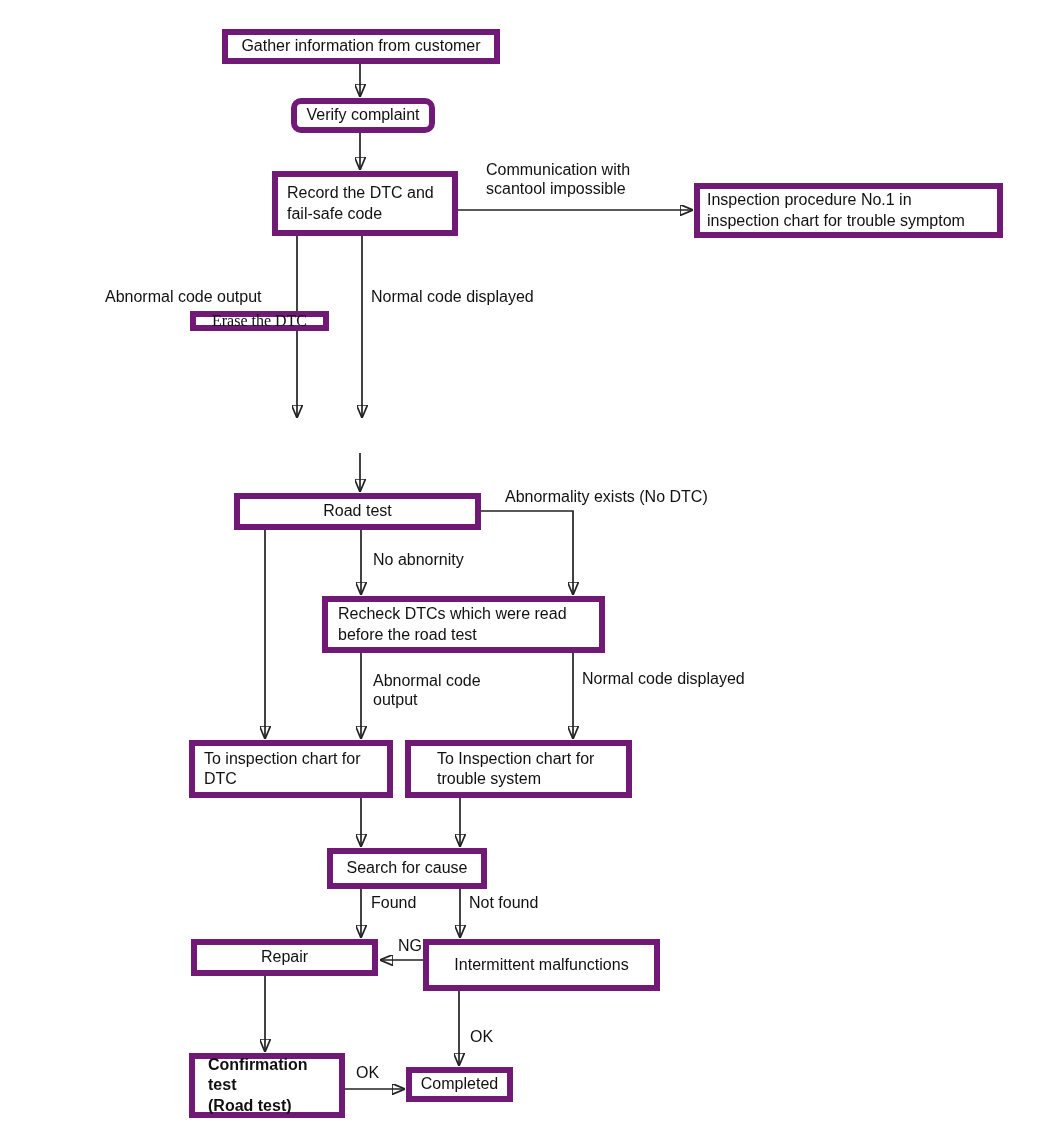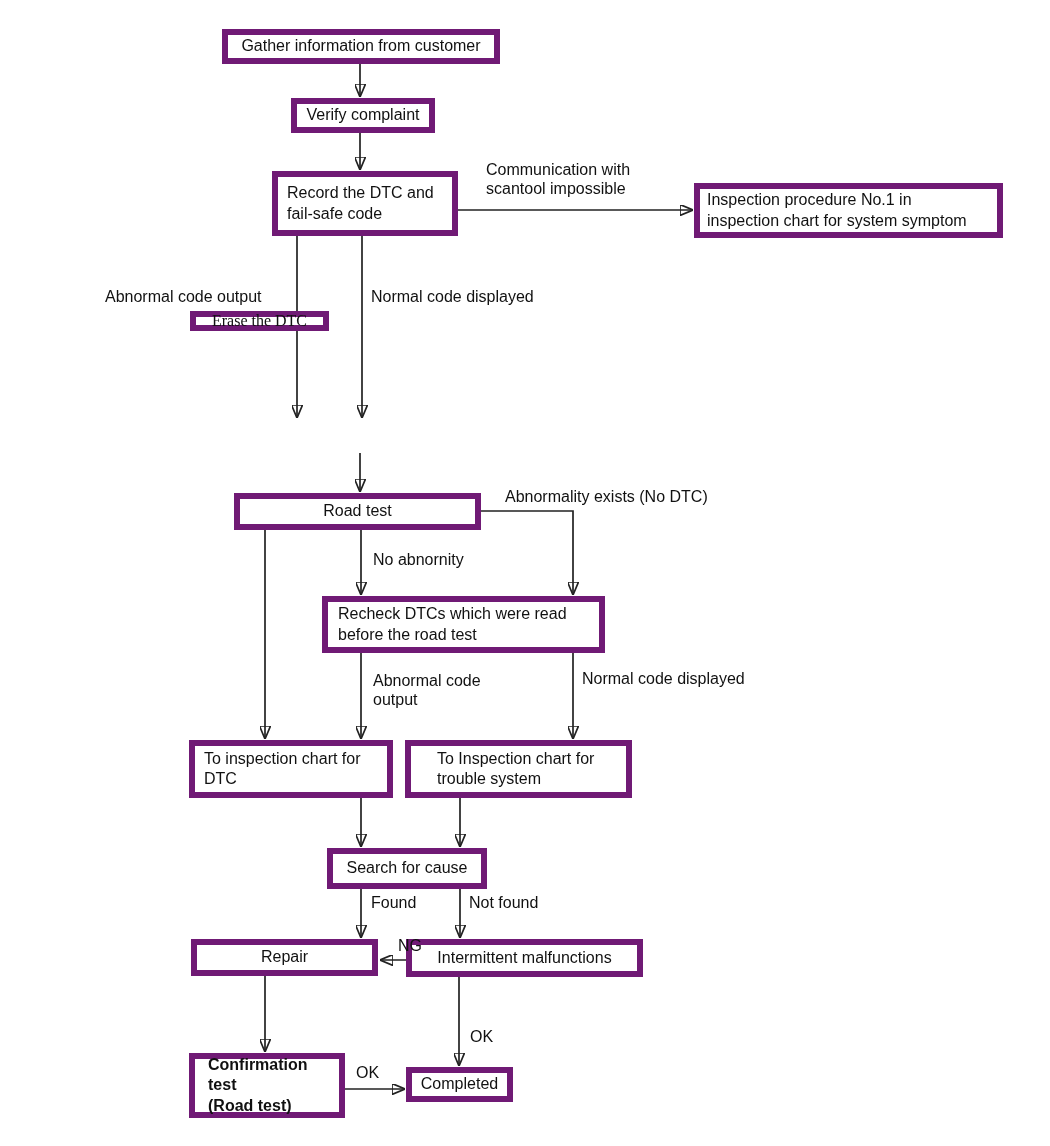--- a/index.html
+++ b/index.html
@@ -73,47 +73,47 @@
     <line x1="361" y1="889" x2="361" y2="937" marker-end="url(#ah)"></line>
     <line x1="460" y1="889" x2="460" y2="937" marker-end="url(#ah)"></line>
     <line x1="431" y1="960" x2="381" y2="960" marker-end="url(#ah)"></line>
     <line x1="265" y1="976" x2="265" y2="1051" marker-end="url(#ah)"></line>
     <line x1="459" y1="977" x2="459" y2="1065" marker-end="url(#ah)"></line>
     <line x1="345" y1="1089" x2="404" y2="1089" marker-end="url(#ah)"></line>
   </svg>
 
   <div class="node center" style="left:222px; top:29px; width:278px; height:35px;">Gather information from customer</div>
 
-  <div class="node center" style="left:291px; top:98px; width:144px; height:35px;">Verify complaint</div>
+  <div class="node center" style="left:291px; top:98px; width:144px; height:35px;border-radius:10px;">Verify complaint</div>
 
   <div class="node left" style="left:272px; top:171px; width:186px; height:65px; padding-left:9px;">Record the DTC and
 fail-safe code</div>
 
   <div class="node left" style="left:694px; top:183px; width:309px; height:55px; padding-left:7px;">Inspection procedure No.1 in
-inspection chart for system symptom</div>
+inspection chart for trouble symptom</div>
 
   <div class="node center" style="left:190px; top:311px; width:139px; height:20px;font-family:Liberation Serif, serif;">Erase the DTC</div>
 
 
   <div class="node center" style="left:234px; top:493px; width:247px; height:37px;">Road test</div>
 
   <div class="node left" style="left:322px; top:596px; width:283px; height:57px; padding-left:10px;">Recheck DTCs which were read
 before the road test</div>
 
   <div class="node left" style="left:189px; top:740px; width:204px; height:58px; padding-left:9px;">To inspection chart for
 DTC</div>
 
   <div class="node left" style="left:405px; top:740px; width:227px; height:58px; padding-left:26px;">To Inspection chart for
 trouble system</div>
 
   <div class="node center" style="left:191px; top:939px; width:187px; height:37px;">Repair</div>
 
   <div class="node center" style="left:327px; top:848px; width:160px; height:41px;">Search for cause</div>
 
-  <div class="node center" style="left:406px; top:939px; width:237px; height:38px;">Intermittent malfunctions</div>
+  <div class="node center" style="left:423px; top:939px; width:237px; height:52px;">Intermittent malfunctions</div>
 
   <div class="node left" style="left:189px; top:1053px; width:156px; height:65px; padding-left:13px;font-weight:bold;">Confirmation test
 (Road test)</div>
 
   <div class="node center" style="left:406px; top:1067px; width:107px; height:35px;">Completed</div>
 
   <div class="lbl" style="left:486px; top:160px;">Communication with
 scantool impossible</div>
 
   <div class="lbl" style="left:105px; top:287px;">Abnormal code output</div>

